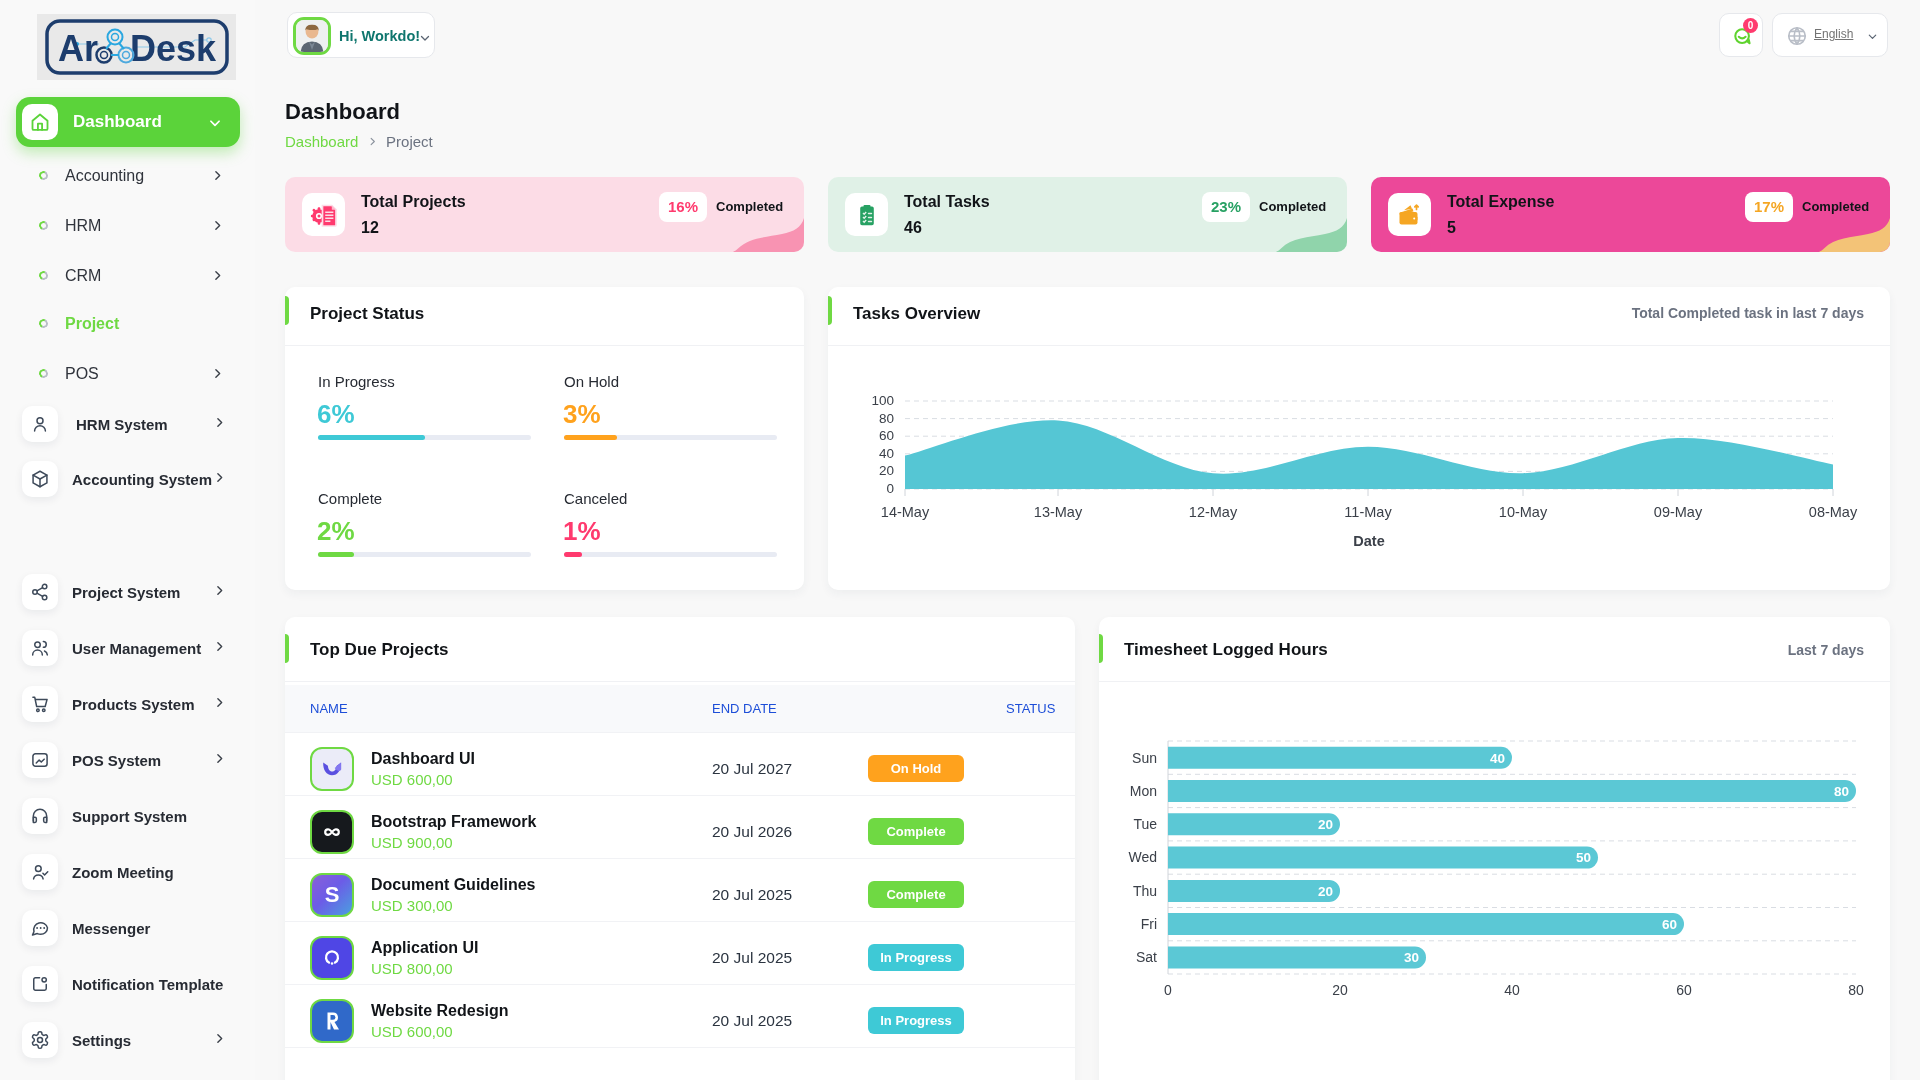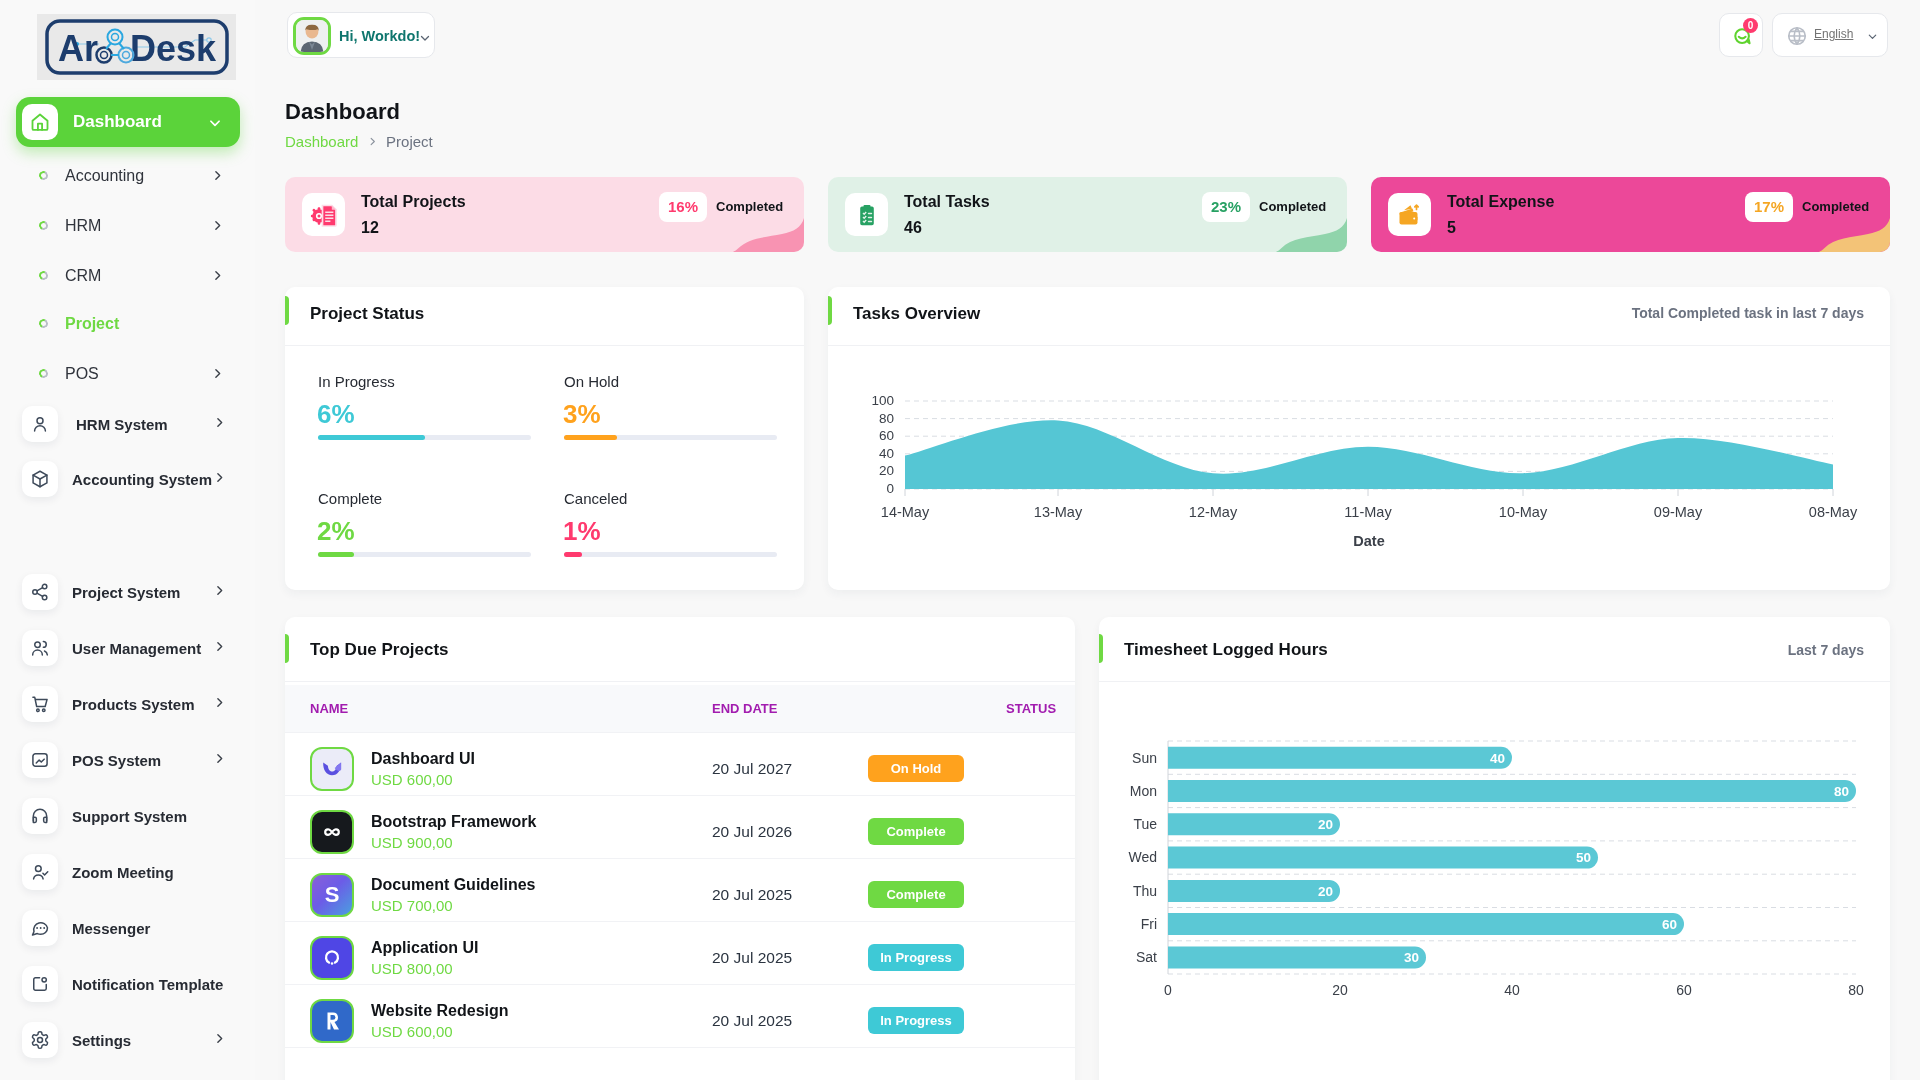--- a/index.html
+++ b/index.html
@@ -60,21 +60,21 @@
 .stat .pill { position:absolute; left:374px; top:15px; width:48px; height:30px; background:#fff; border-radius:8px;
   text-align:center; line-height:30px; font-size:15px; font-weight:bold; }
 .stat .comp { position:absolute; left:431px; top:22px; font-size:13px; font-weight:bold; color:#111418; }
 
 .pslabel { position:absolute; font-size:15px; color:#272b33; }
 .pspct { position:absolute; font-size:26px; font-weight:bold; }
 .psbar { position:absolute; width:213px; height:5px; background:#e8ebf3; border-radius:3px; }
 .psbar i { position:absolute; left:0; top:0; height:5px; border-radius:3px; display:block; }
 
 table.due { position:absolute; left:0; top:68px; width:790px; border-collapse:collapse; table-layout:fixed; }
-table.due th { background:#f8f9fb; font-size:13px; font-weight:bold; color:#a21caf; text-align:left;
+table.due th { background:#f8f9fb; font-size:13px; font-weight:normal; color:#1d4ed8; text-align:left;
   height:47px; padding:0; }
 table.due tr:last-child td { border-bottom:1px solid #f1f2f5; }
 table.due td { border-top:1px solid #f1f2f5; padding:14px 0 4px 0; font-size:15.5px; color:#2b3440; }
 .picon { width:44px; height:44px; border-radius:12px; border:2px solid #6fd943; display:flex; align-items:center;
   justify-content:center; }
 .pname { font-size:16px; font-weight:bold; color:#111418; padding-bottom:3px; }
 .pusd { font-size:15px; color:#6fd943; }
 .statusbtn { display:inline-block; min-width:96px; height:27px; line-height:27px; text-align:center; border-radius:6px;
   color:#fff; font-size:13px; font-weight:bold; padding:0 10px; }
 </style>
@@ -510,21 +510,21 @@
         <td><span class="statusbtn" style="background:#6fd943">Complete</span></td>
       </tr>
       <tr>
         <td style="padding-left:25px">
               <div style="display:flex;align-items:center">
           <div class="picon" style="background:linear-gradient(135deg,#8a5fd8 0%,#6c5ce7 45%,#4a9fe0 100%)">
                   <span style="color:#fff;font-weight:bold;font-size:22px">S</span>
                 </div>
           <div style="margin-left:17px">
                   <div class="pname">Document Guidelines</div>
-                  <div class="pusd">USD 700,00</div>
+                  <div class="pusd">USD 300,00</div>
                 </div>
         </div>
             </td>
         <td>20 Jul 2025</td>
         <td><span class="statusbtn" style="background:#6fd943">Complete</span></td>
       </tr>
       <tr>
         <td style="padding-left:25px">
               <div style="display:flex;align-items:center">
           <div class="picon" style="background:#4f46e5">

